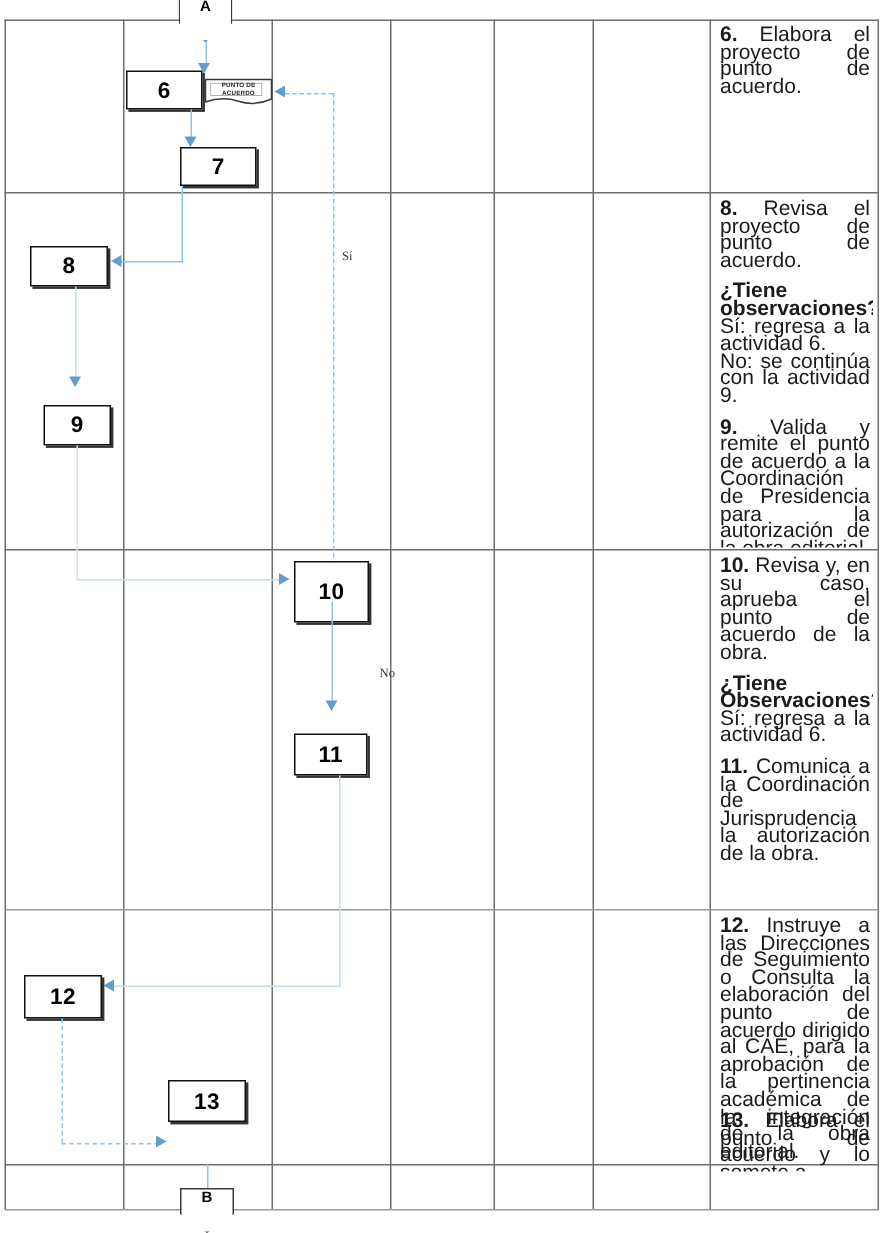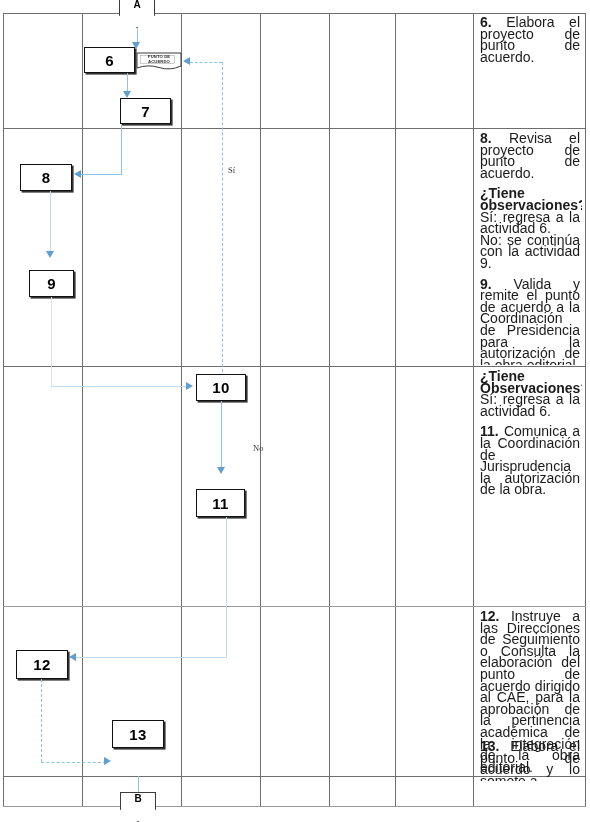--- a/index.html
+++ b/index.html
@@ -233,37 +233,40 @@
     <p style="margin-bottom:9px;">
       <span class="q">¿Tiene observaciones?</span><br>
       <span>Sí: regresa a la actividad 6.</span><br>
       <span>No: se continúa con la actividad 9.</span>
     </p>
     <p>
       <b>9.</b><span> Valida y remite el punto de acuerdo a la Coordinación de Presidencia para la autorización de la obra editorial.</span>
     </p>
   </div>
 
-  <div class="proc" style="left:196px;top:374px;width:50px;height:27px;">
+  <div class="proc" style="left:196px;top:374px;width:50px;height:41px;">
     <span>10</span>
   </div>
 
   <div class="conn v" style="left:221px;top:401px;height:72px;"></div>
   <div class="arr down" style="left:216.5px;top:467px;"></div>
   <div class="clabel" style="left:232px;top:443px;margin-left:21px;">No</div>
 
   <div class="proc" style="left:196px;top:489px;width:49px;height:28px;">
     <span>11</span>
   </div>
 
   <div class="conn v pale" style="left:226px;top:517px;height:141px;"></div>
   <div class="conn h pale" style="left:75px;top:657px;width:152px;"></div>
   <div class="arr left" style="left:69px;top:653px;"></div>
 
   <div class="desc-cell" style="top:368px;height:237px;">
+    <p>
+      <b>10.</b><span> Revisa y, en su caso, aprueba el punto de acuerdo de la obra.</span>
+    </p>
     <p style="margin-bottom:9px;">
       <span class="q">¿Tiene Observaciones?</span><br>
       <span>Sí: regresa a la actividad 6.</span><br>
     </p>
     <p>
       <b>11.</b><span> Comunica a la Coordinación de Jurisprudencia la autorización de la obra.</span>
     </p>
   </div>
 
   <div class="proc" style="left:16px;top:650px;width:52px;height:29px;">

